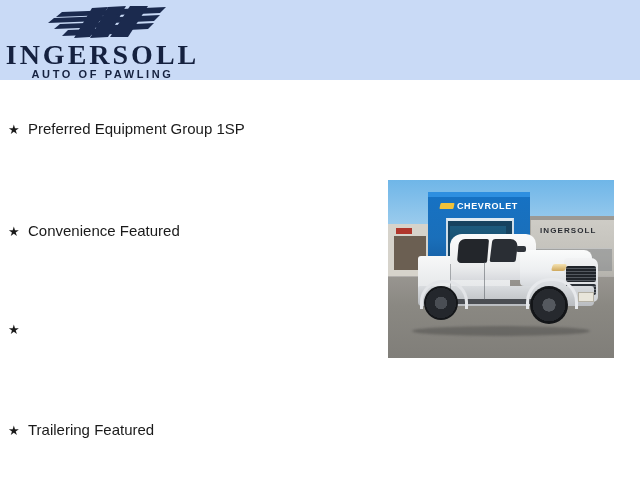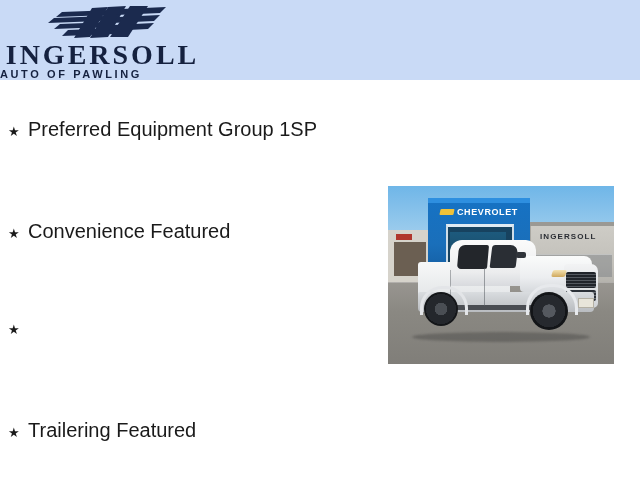--- a/index.html
+++ b/index.html
@@ -57,20 +57,21 @@
     font-size: 28px;
     letter-spacing: 3.0px;
     line-height: 30px;
     white-space: nowrap;
   }
   .subwordmark {
     position: absolute;
     left: 0;
     top: 66px;
     width: 205px;
+    text-align: center;
     color: #15213f;
     font-family: "Liberation Sans", sans-serif;
     font-weight: bold;
     font-size: 11px;
     letter-spacing: 2.6px;
     line-height: 12px;
     white-space: nowrap;
   }
   .header-title {
     position: absolute;
@@ -113,29 +114,29 @@
     display: inline-block;
     width: 20px;
     color: #1a1a1a;
     font-size: 13px;
     line-height: 22px;
     text-align: left;
   }
   .feature-text {
     color: #1a1a1a;
     font-family: "Liberation Sans", sans-serif;
-    font-size: 20px;
+    font-size: 15px;
     line-height: 22px;
   }
 
   
   .vehicle-photo {
     position: absolute;
     left: 388px;
-    top: 186px;
+    top: 180px;
     width: 226px;
     height: 178px;
     overflow: hidden;
     background: #8d9097;
   }
   .ph-sky {
     position: absolute;
     left: 0; top: 0;
     width: 226px; height: 96px;
     background: linear-gradient(#6fb6e8 0%, #a9d2ee 62%, #cfe2f0 100%);

